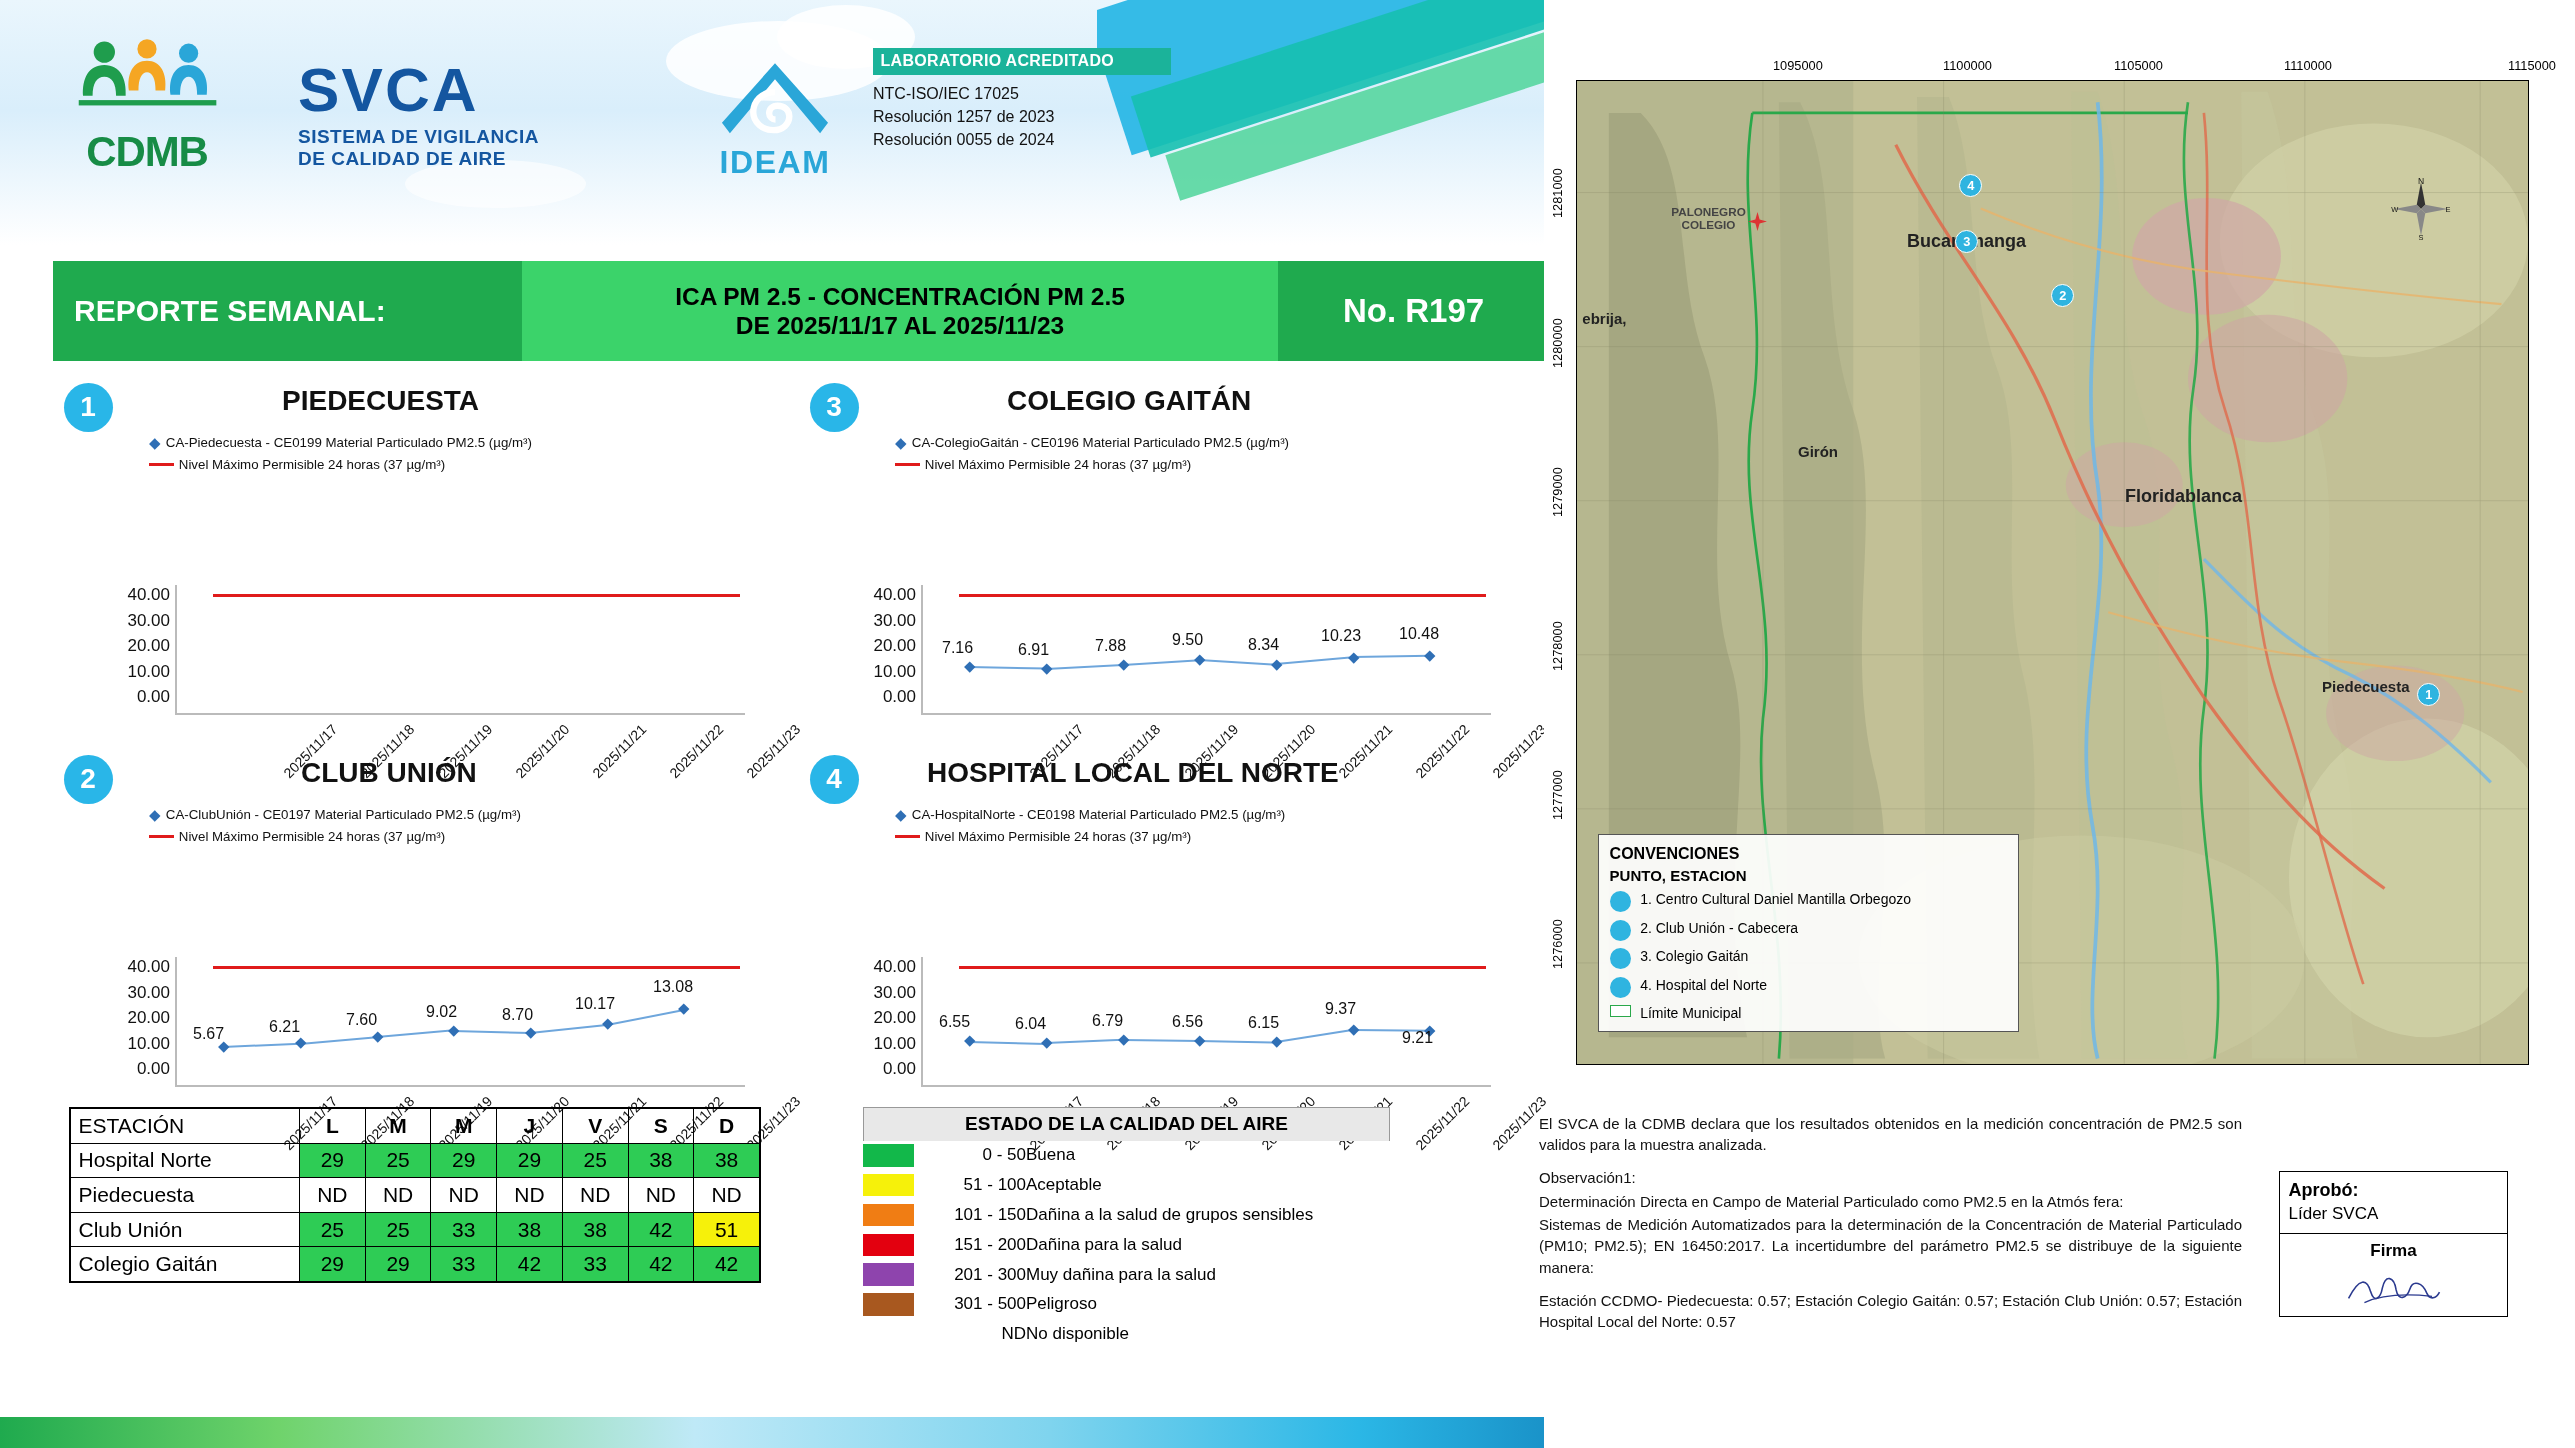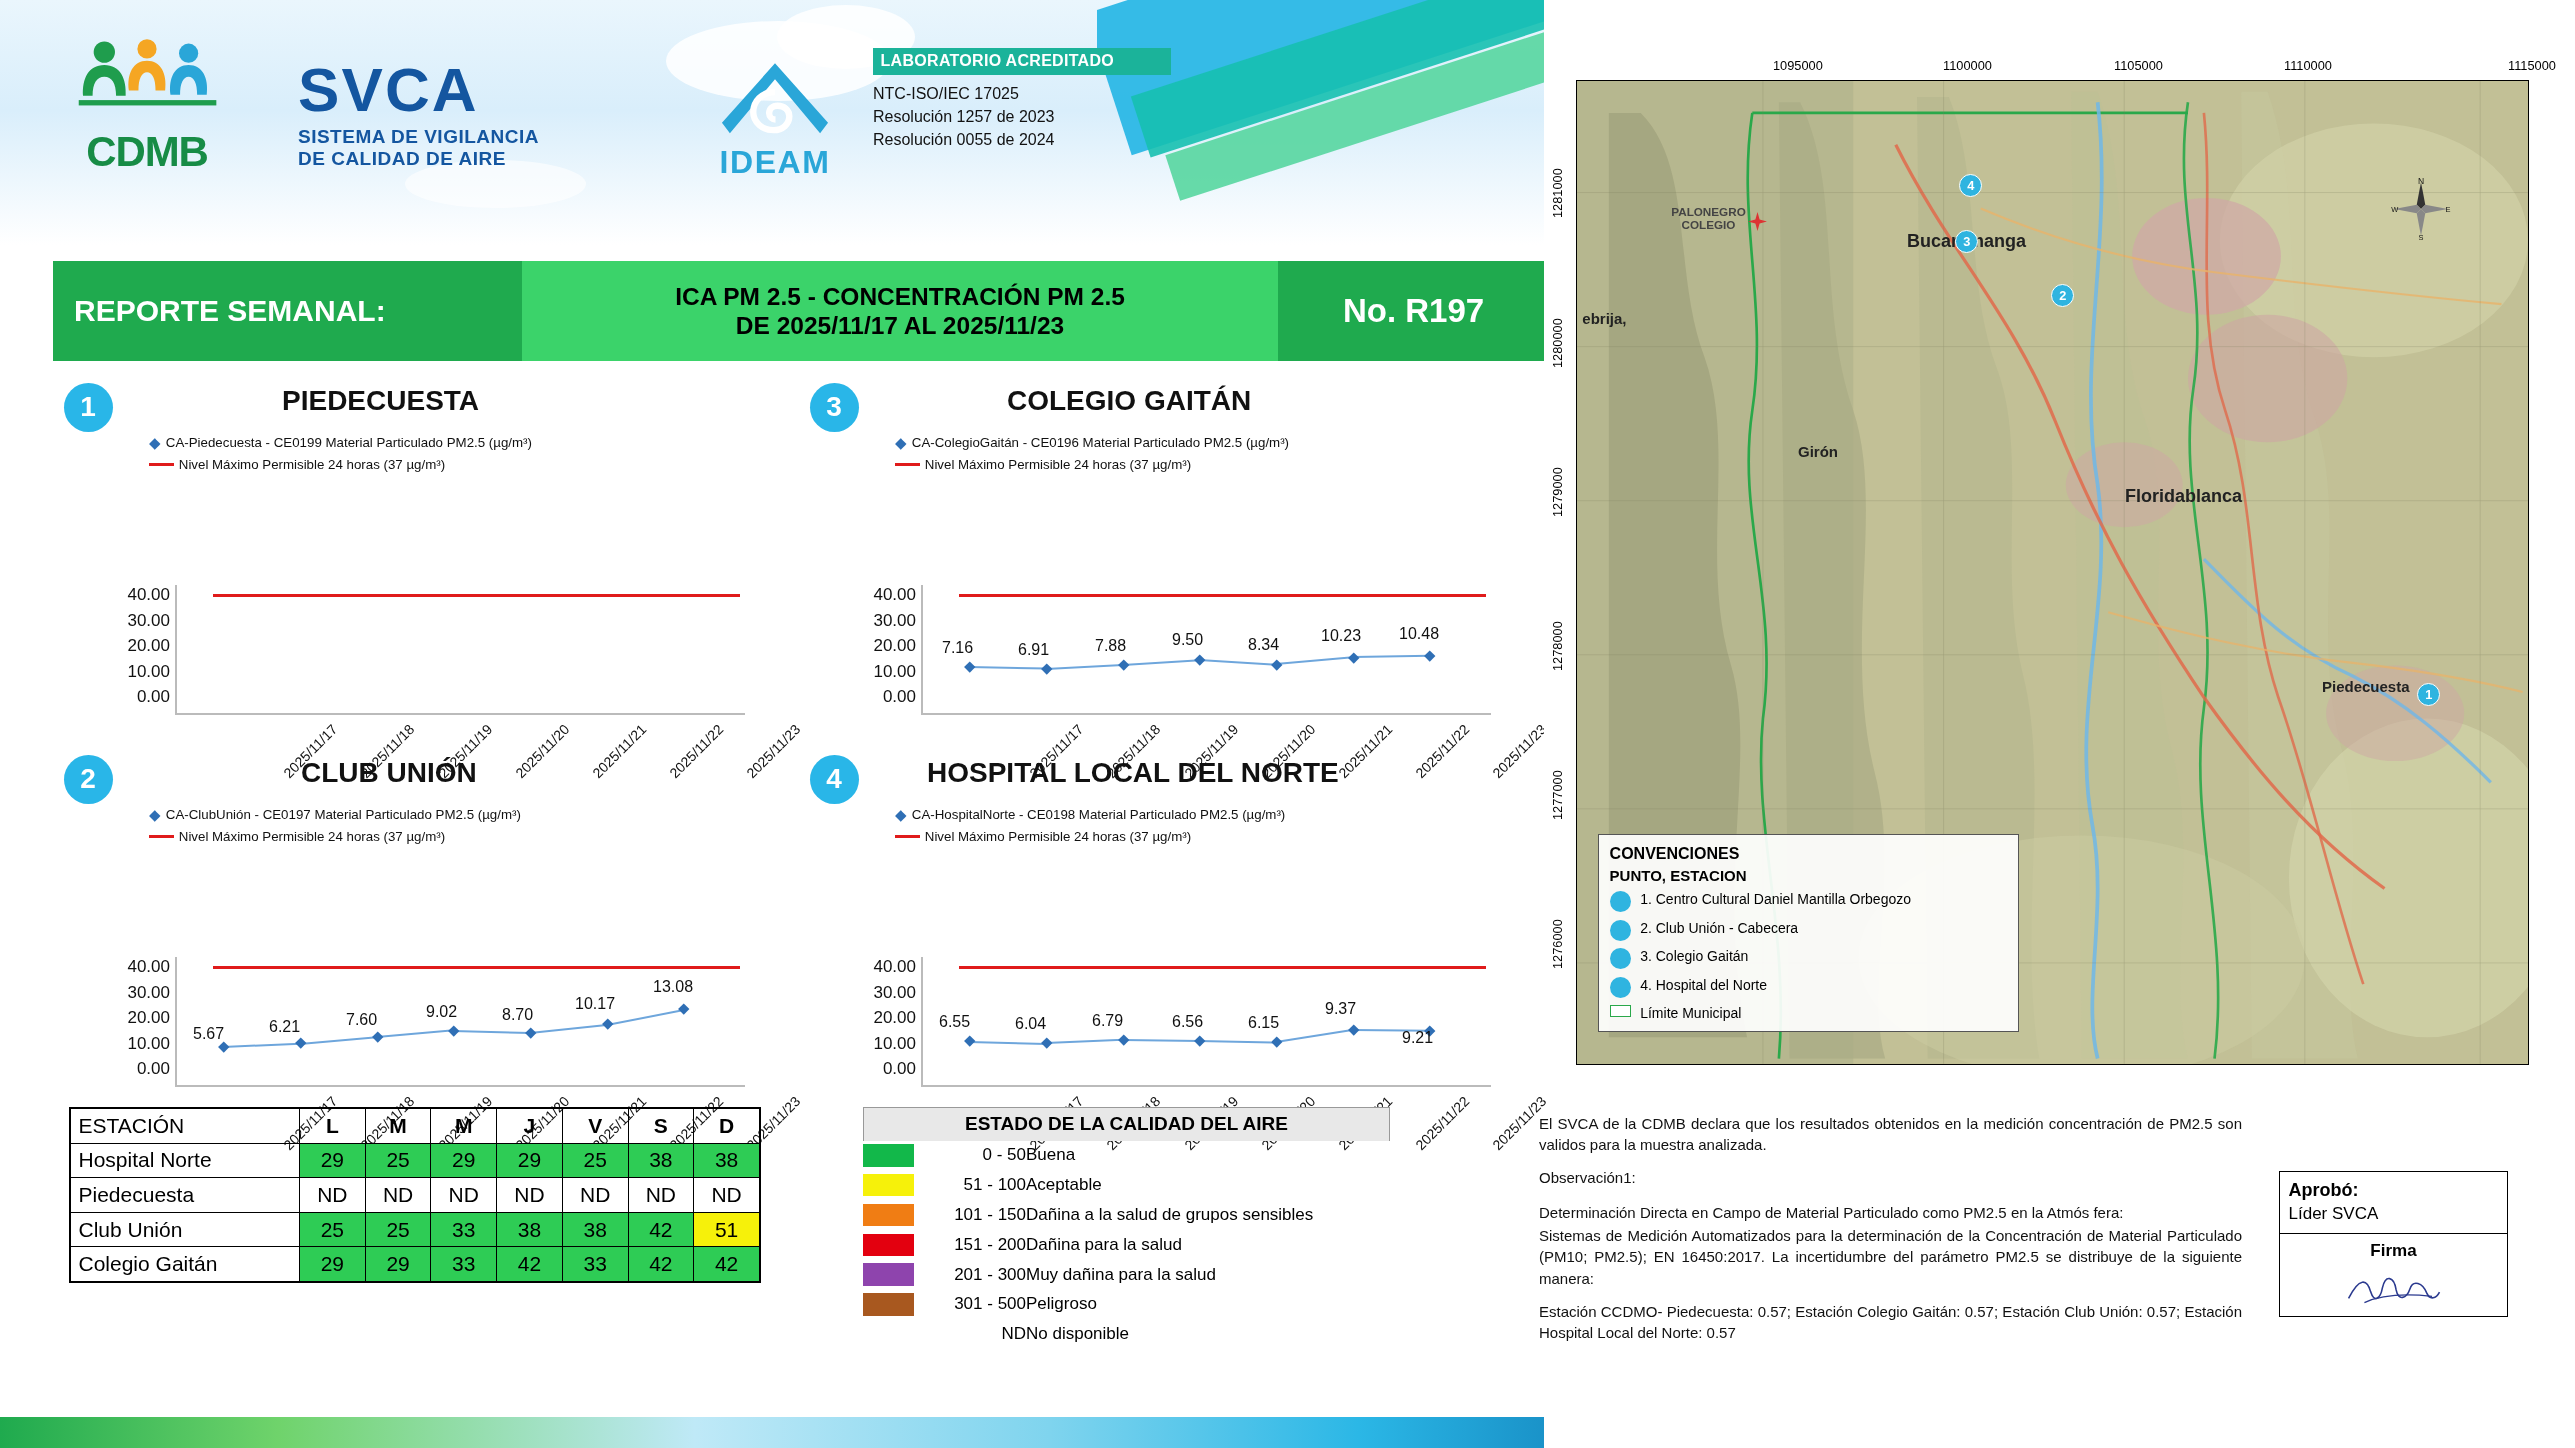--- a/index.html
+++ b/index.html
@@ -514,21 +514,21 @@
           </td>
         <td class="rng">ND</td>
         <td>No disponible</td>
       </tr>
     </tbody>
   </table>
 </div>
 
 <div class="rtext">
   <p>El SVCA  de la CDMB declara que los resultados obtenidos en la medición concentración de PM2.5 son validos para la muestra  analizada.</p>
-  <p style="margin-bottom:13px;">Observación1:</p>
+  <p style="margin-bottom:2px;">Observación1:</p>
   <p style="margin-bottom:2.1px;">Determinación Directa en Campo de Material Particulado como PM2.5 en la Atmós fera:</p>
   <p>Sistemas de Medición Automatizados para la  determinación de la Concentración de Material Particulado (PM10;  PM2.5); EN 16450:2017. La incertidumbre del parámetro PM2.5 se distribuye de la siguiente manera:</p>
   <p>Estación CCDMO- Piedecuesta: 0.57;  Estación Colegio Gaitán: 0.57;  Estación Club Unión: 0.57; Estación Hospital Local del Norte: 0.57</p>
 </div>
 
 <div class="aprobo">
   <div class="r1">
     <b>Aprobó:</b>
     <div>Líder SVCA</div>
   </div>

